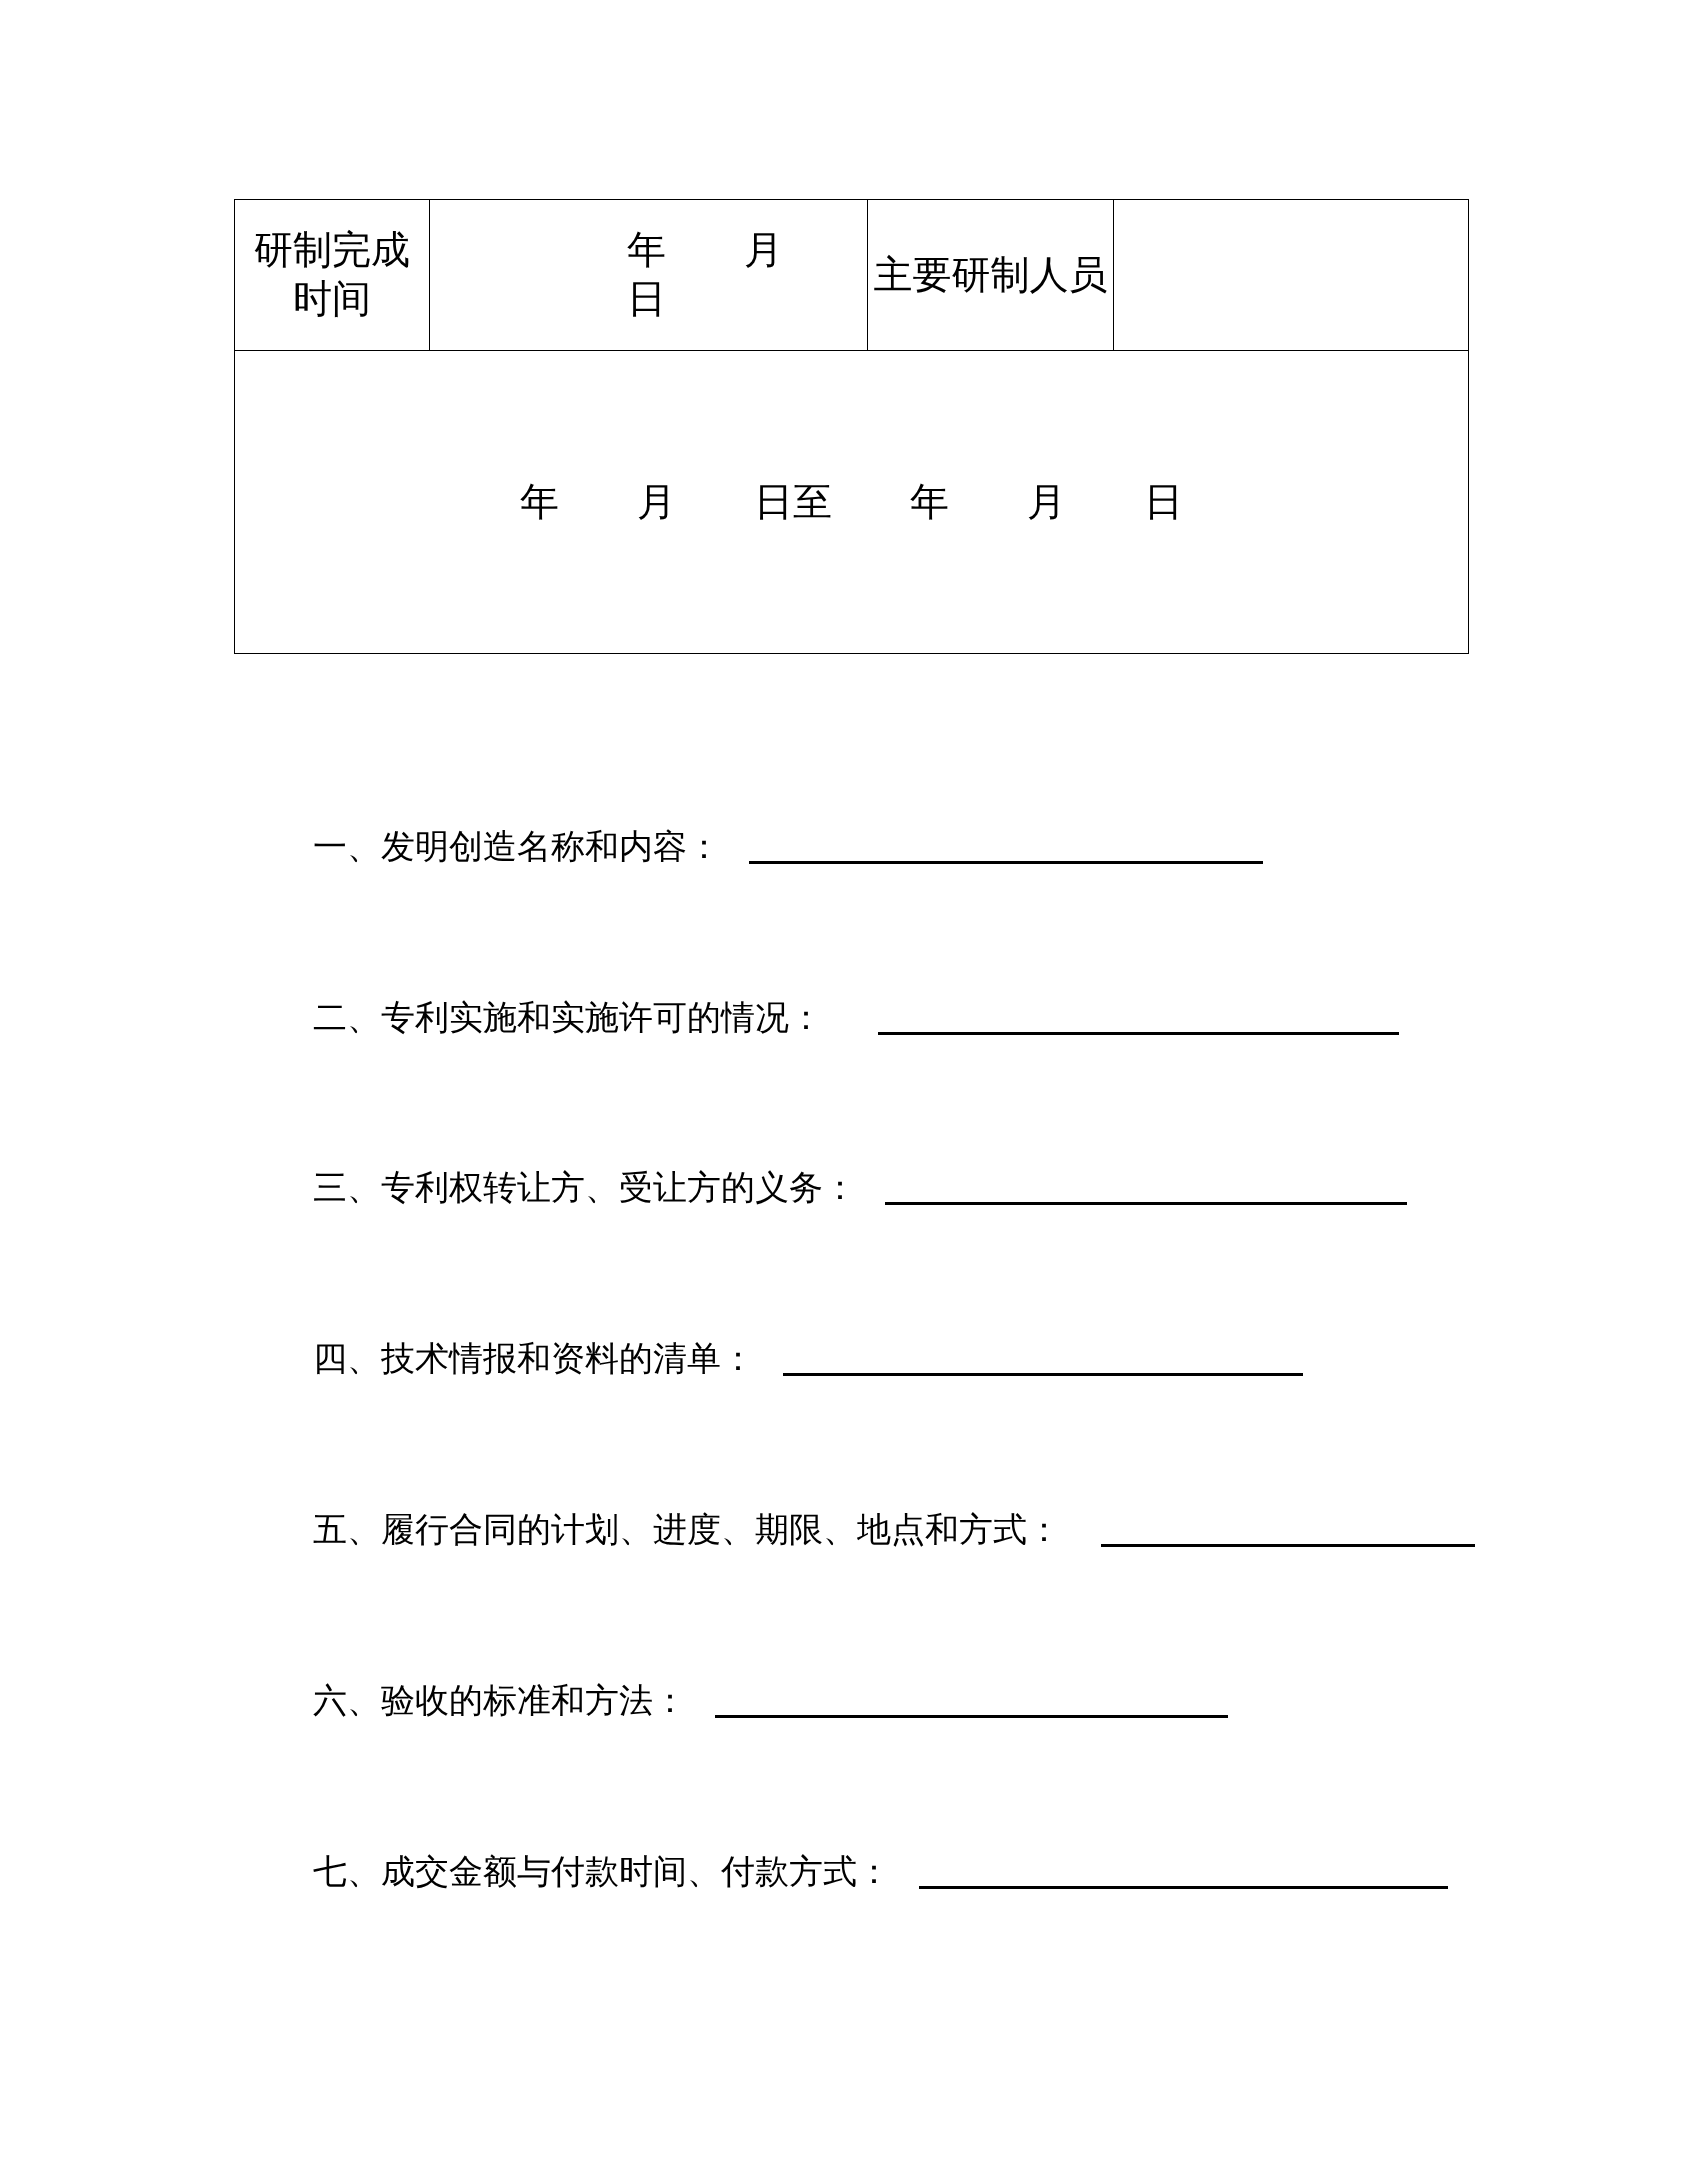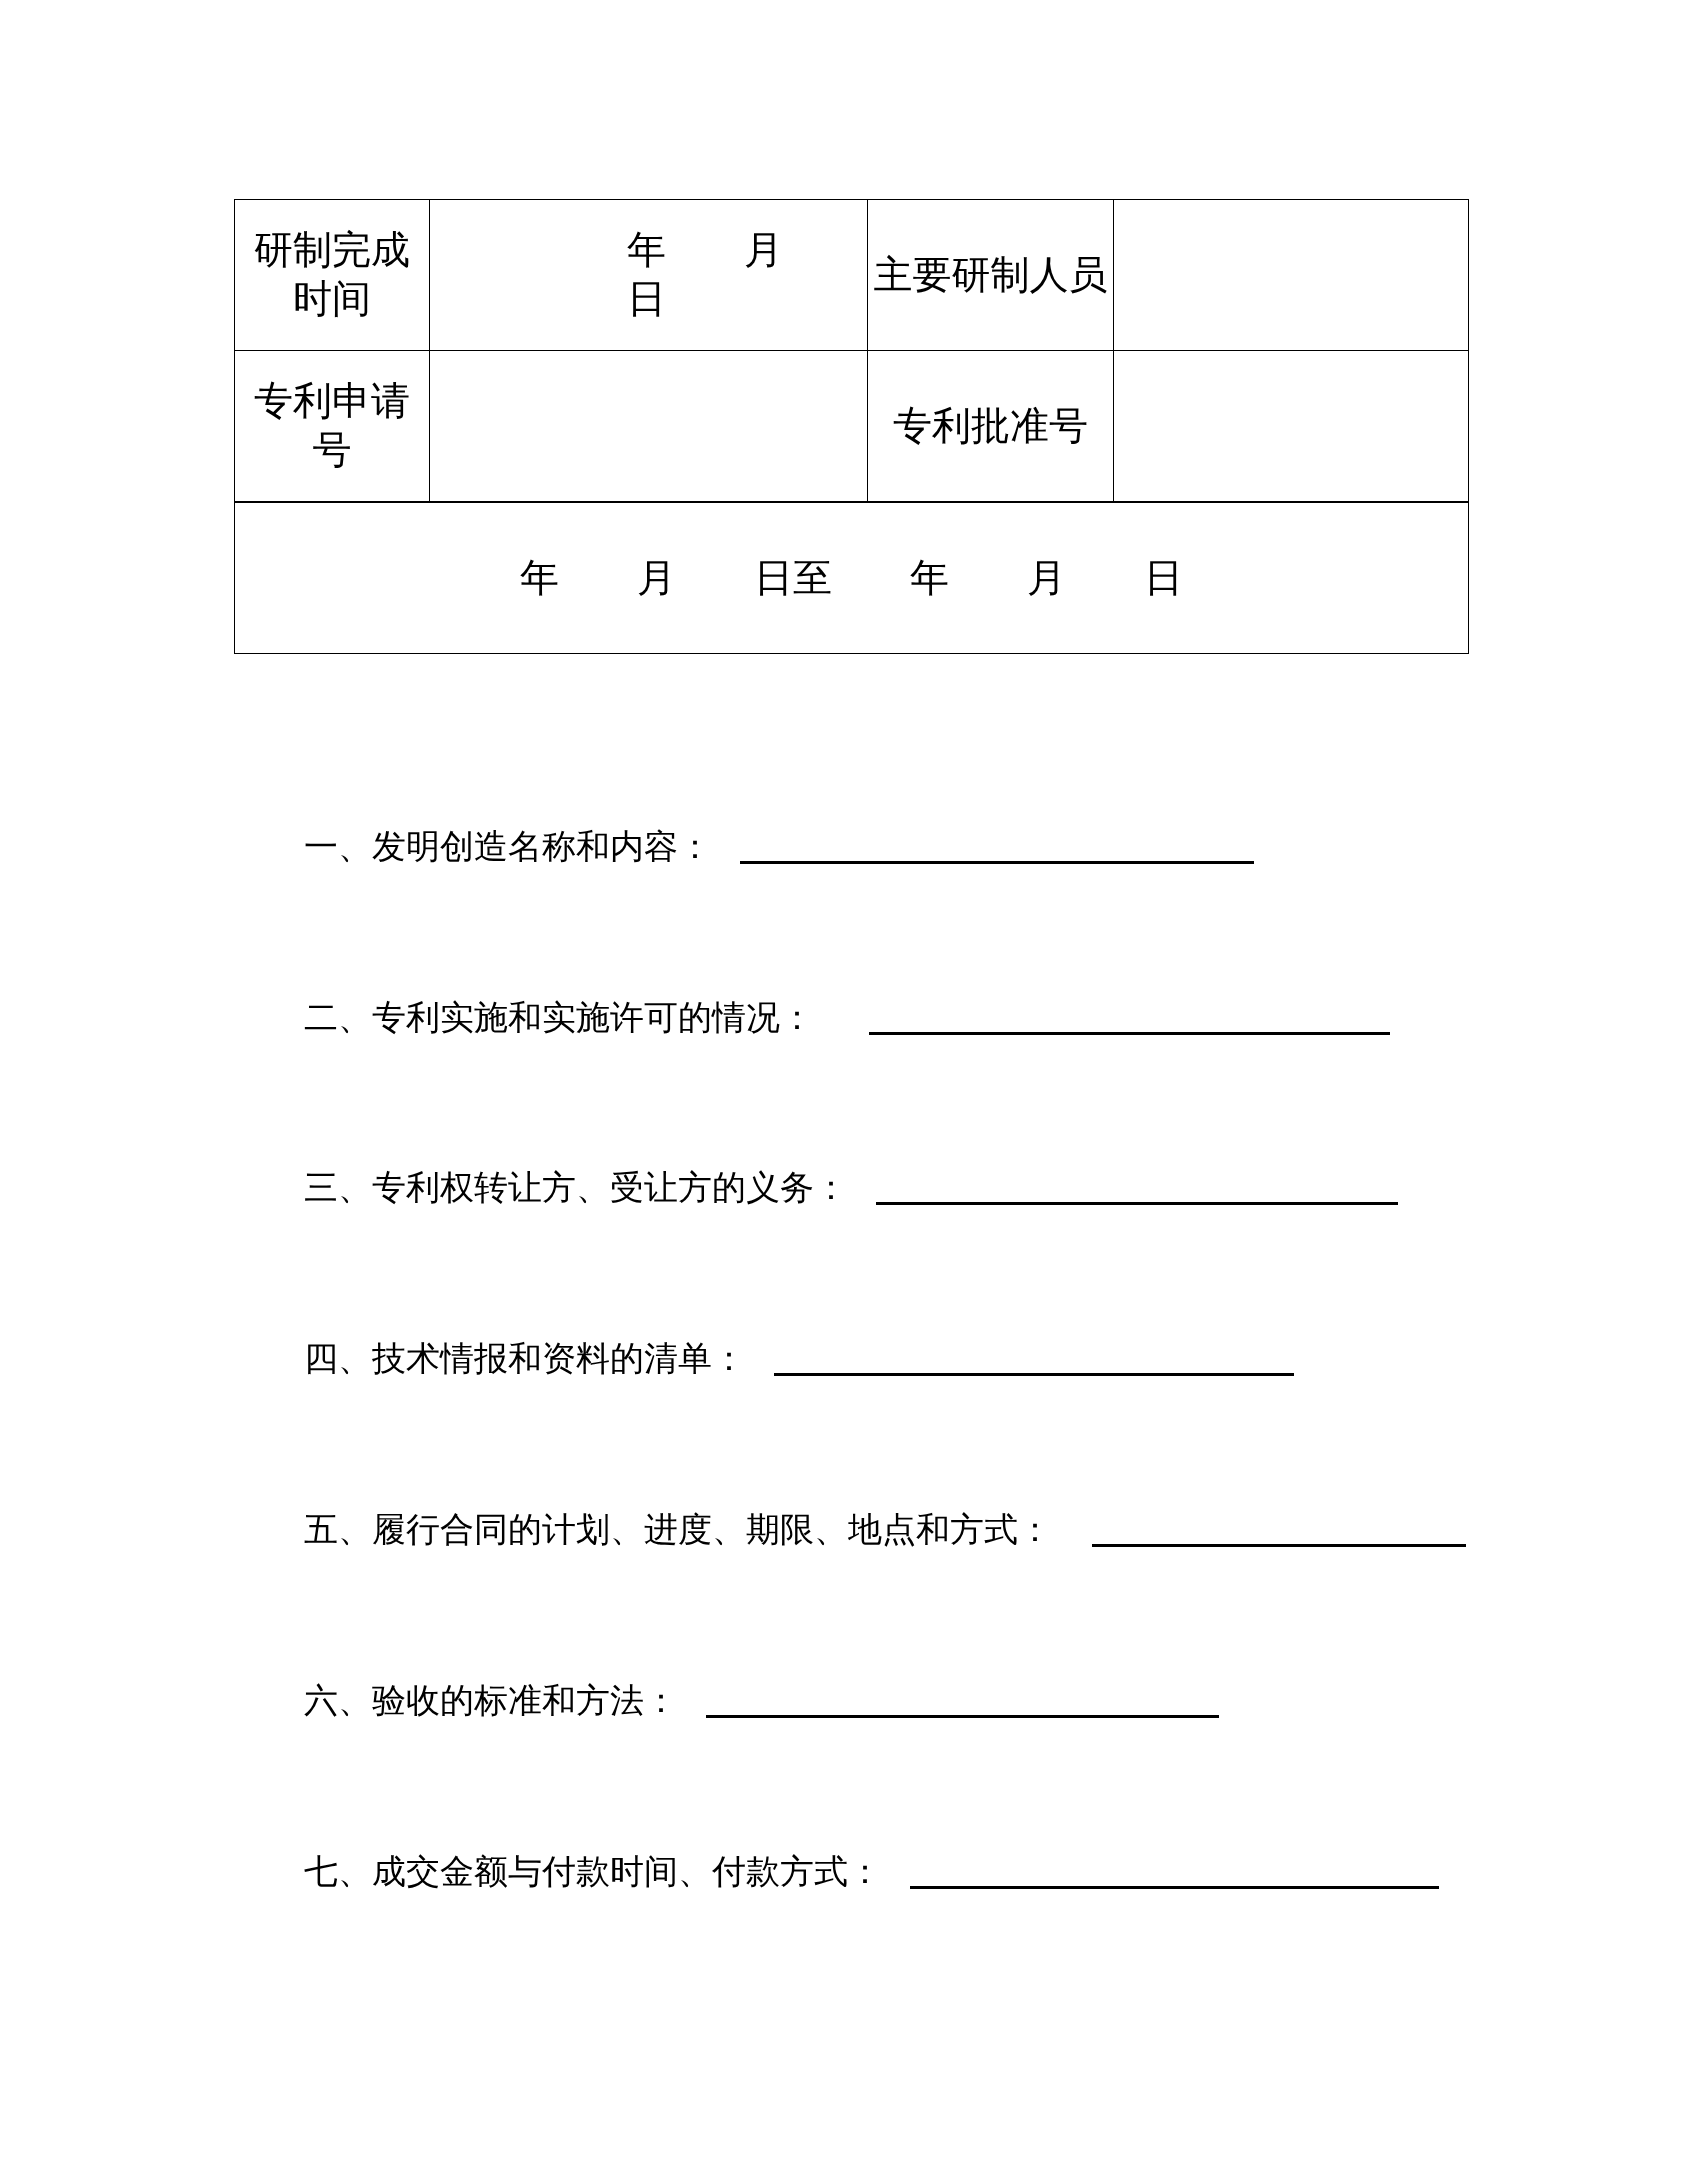--- a/index.html
+++ b/index.html
@@ -35,21 +35,21 @@
   .tcell.last { border-right: none; }
   .c1 { width: 195px; }
   .r1 .c2, .r2 .c2 { width: 438px; }
   .r1 .c3, .r2 .c3 { width: 246px; }
   .r1 .c4, .r2 .c4 { flex: 1; }
   .r1 .c2 { justify-content: flex-start; text-align: left; padding-left: 197px; }
   .r3 .c2 { flex: 1; }
 
   
   .item {
-    position: absolute; left: 304px; height: 51px;
+    position: absolute; left: 313px; height: 51px;
     font-size: 34px; line-height: 51px;
     display: flex; align-items: baseline; white-space: nowrap;
   }
   .item .blank {
     display: inline-block;
     border-bottom: 3.7px solid #000;
     margin-left: 27.5px;
     height: 27.5px;
     position: relative; top: 5.5px;
   }
@@ -63,26 +63,20 @@
 </style>
 </head>
 <body>
 
 <div class="doc-table">
   <div class="trow r1">
     <div class="tcell c1">研制完成
 时间</div>
     <div class="tcell c2">年　　月　　日</div>
     <div class="tcell c3">主要研制人员</div>
-    <div class="tcell c4 last"></div>
-  </div>
-  <div class="trow r2">
-    <div class="tcell c1">专利申请号</div>
-    <div class="tcell c2"></div>
-    <div class="tcell c3">专利批准号</div>
     <div class="tcell c4 last"></div>
   </div>
   <div class="trow r3">
     <div class="tcell c2 last">年　　月　　日至　　年　　月　　日</div>
   </div>
 </div>
 
 <div class="item i1">
   <span>一、发明创造名称和内容：</span>
   <span class="blank"></span>

